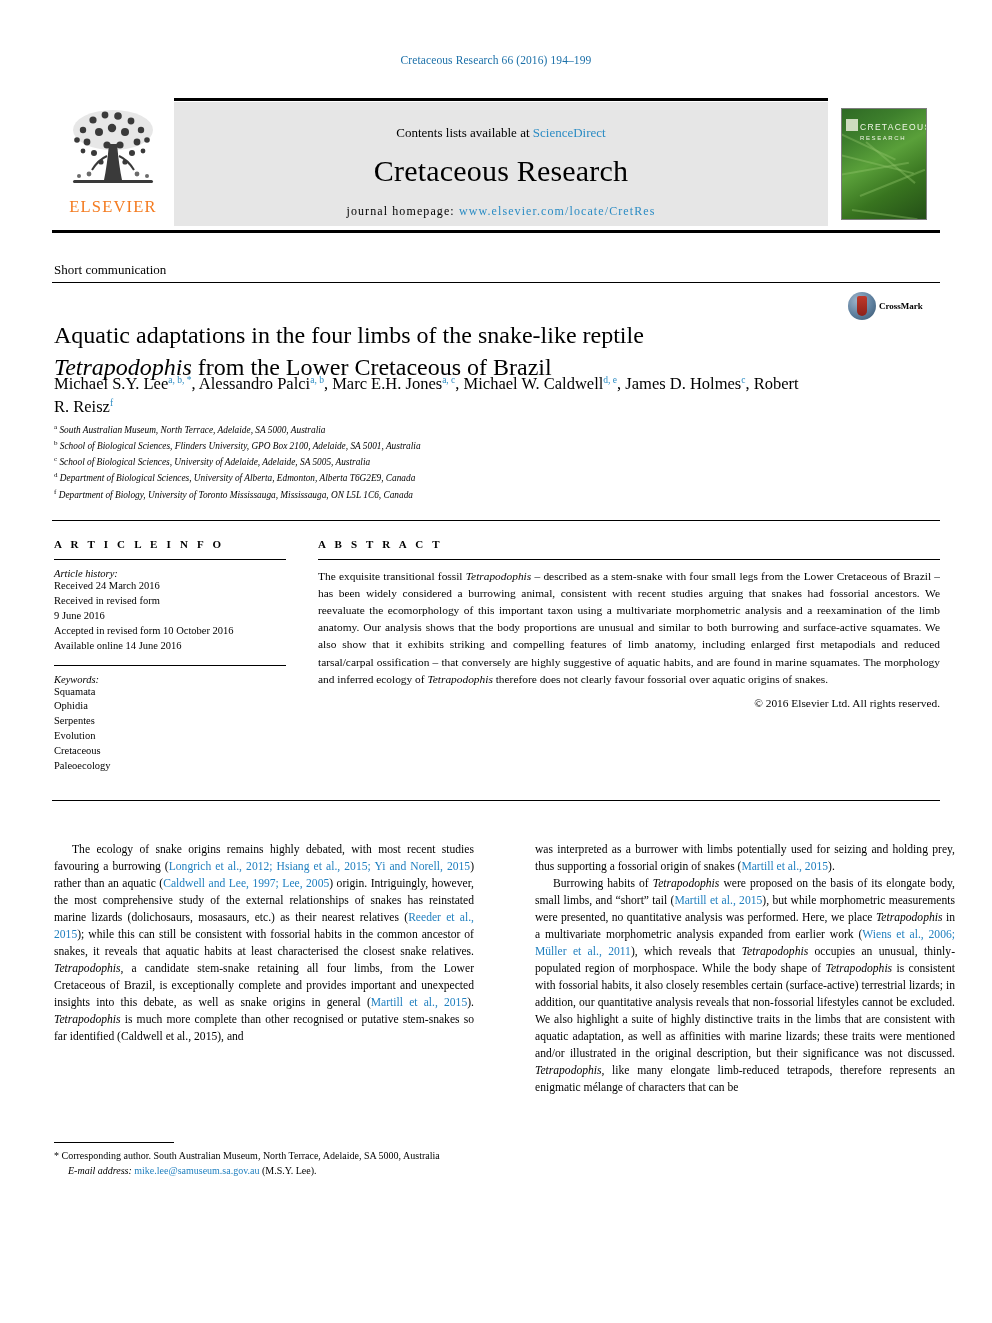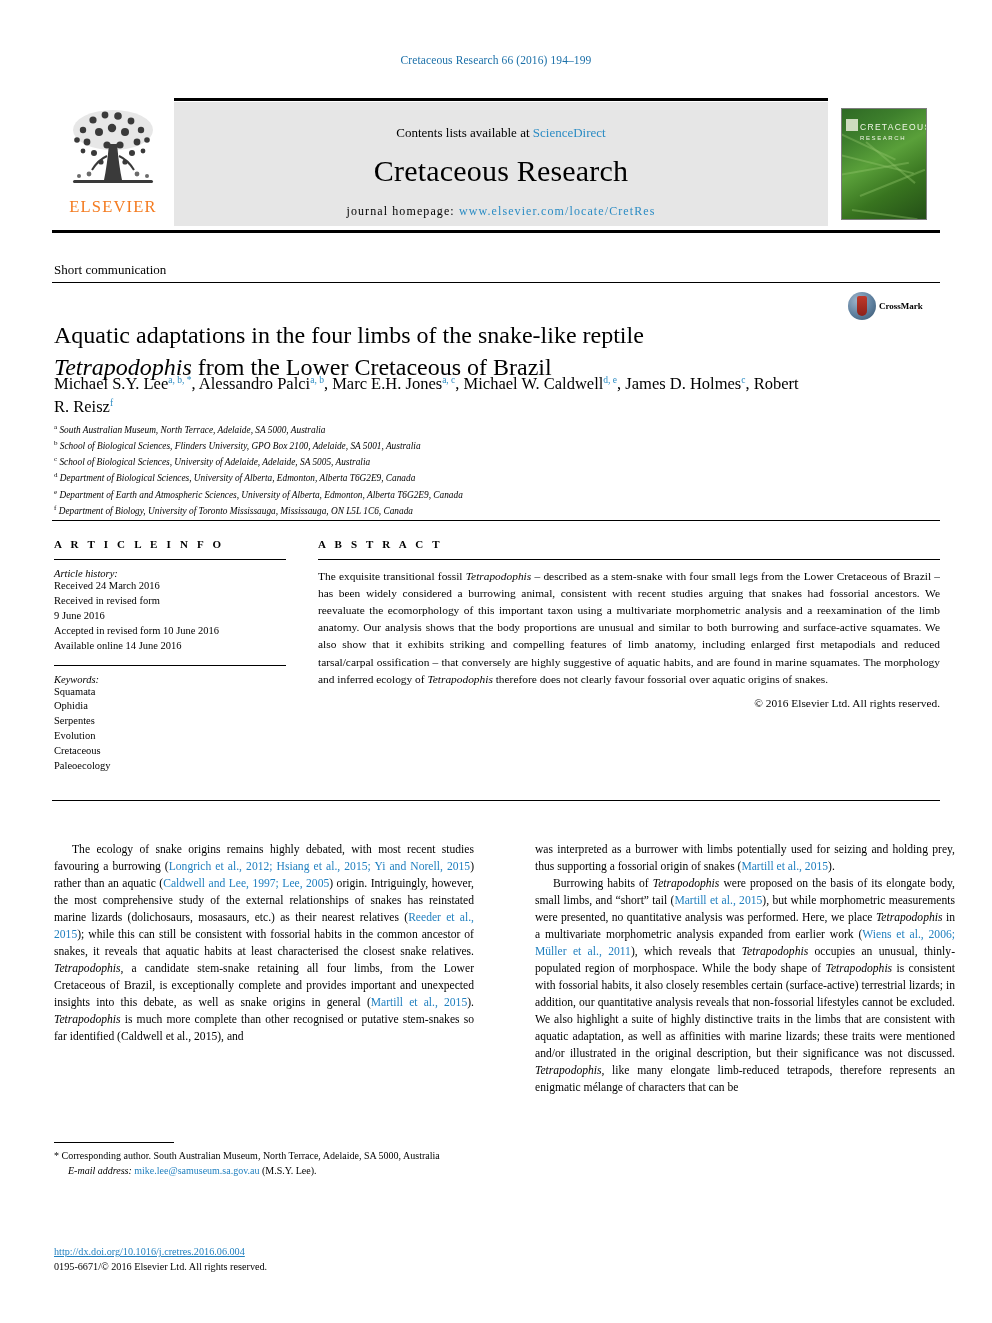--- a/index.html
+++ b/index.html
@@ -264,34 +264,33 @@
     <span><span>Michael W. Caldwell</span><sup>d, e</sup></span>,
     <span><span>James D. Holmes</span><sup>c</sup></span>,
     <span><span>Robert R. Reisz</span><sup>f</sup></span>
   </div>
 
   <div class="affils">
     <div><sup>a</sup> <span>South Australian Museum, North Terrace, Adelaide, SA 5000, Australia</span></div>
     <div><sup>b</sup> <span>School of Biological Sciences, Flinders University, GPO Box 2100, Adelaide, SA 5001, Australia</span></div>
     <div><sup>c</sup> <span>School of Biological Sciences, University of Adelaide, Adelaide, SA 5005, Australia</span></div>
     <div><sup>d</sup> <span>Department of Biological Sciences, University of Alberta, Edmonton, Alberta T6G2E9, Canada</span></div>
-    <div><sup>e</sup> <span>Department of Earth and Atmospheric Sciences, University of Alberta, Edmonton, Alberta T6G2E9, Canada</span></div>
     <div><sup>f</sup> <span>Department of Biology, University of Toronto Mississauga, Mississauga, ON L5L 1C6, Canada</span></div>
   </div>
 
   <div class="rule-thin-2"></div>
 
   <div class="infocol">
     <div class="col-head">A R T I C L E    I N F O</div>
     <hr class="hr-sec">
     <div class="ih">Article history:</div>
     <div class="info-line">Received 24 March 2016</div>
     <div class="info-line">Received in revised form</div>
     <div class="info-line">9 June 2016</div>
-    <div class="info-line">Accepted in revised form 10 June 2016</div>
+    <div class="info-line">Accepted in revised form 10 October 2016</div>
     <div class="info-line">Available online 14 June 2016</div>
     <div class="info-gap"></div>
     <hr class="hr-sec">
     <div class="ih">Keywords:</div>
     <div class="info-line">Squamata</div>
     <div class="info-line">Ophidia</div>
     <div class="info-line">Serpentes</div>
     <div class="info-line">Evolution</div>
     <div class="info-line">Cretaceous</div>
     <div class="info-line">Paleoecology</div>
@@ -317,18 +316,14 @@
 
   <div class="footnote">
     <div class="foot-rule"></div>
     <div>* Corresponding author. South Australian Museum, North Terrace, Adelaide, SA 5000, Australia</div>
     <div style="text-indent:14px;">
       <span class="email-lbl">E-mail address:</span>
       <span class="cite">mike.lee@samuseum.sa.gov.au</span><span> (M.S.Y. Lee).</span>
     </div>
   </div>
 
-  <div class="doi-block">
-    <div class="doi-link">http://dx.doi.org/10.1016/j.cretres.2016.06.004</div>
-    <div>0195-6671/© 2016 Elsevier Ltd. All rights reserved.</div>
-  </div>
 
 </div>
 
 </body></html>

